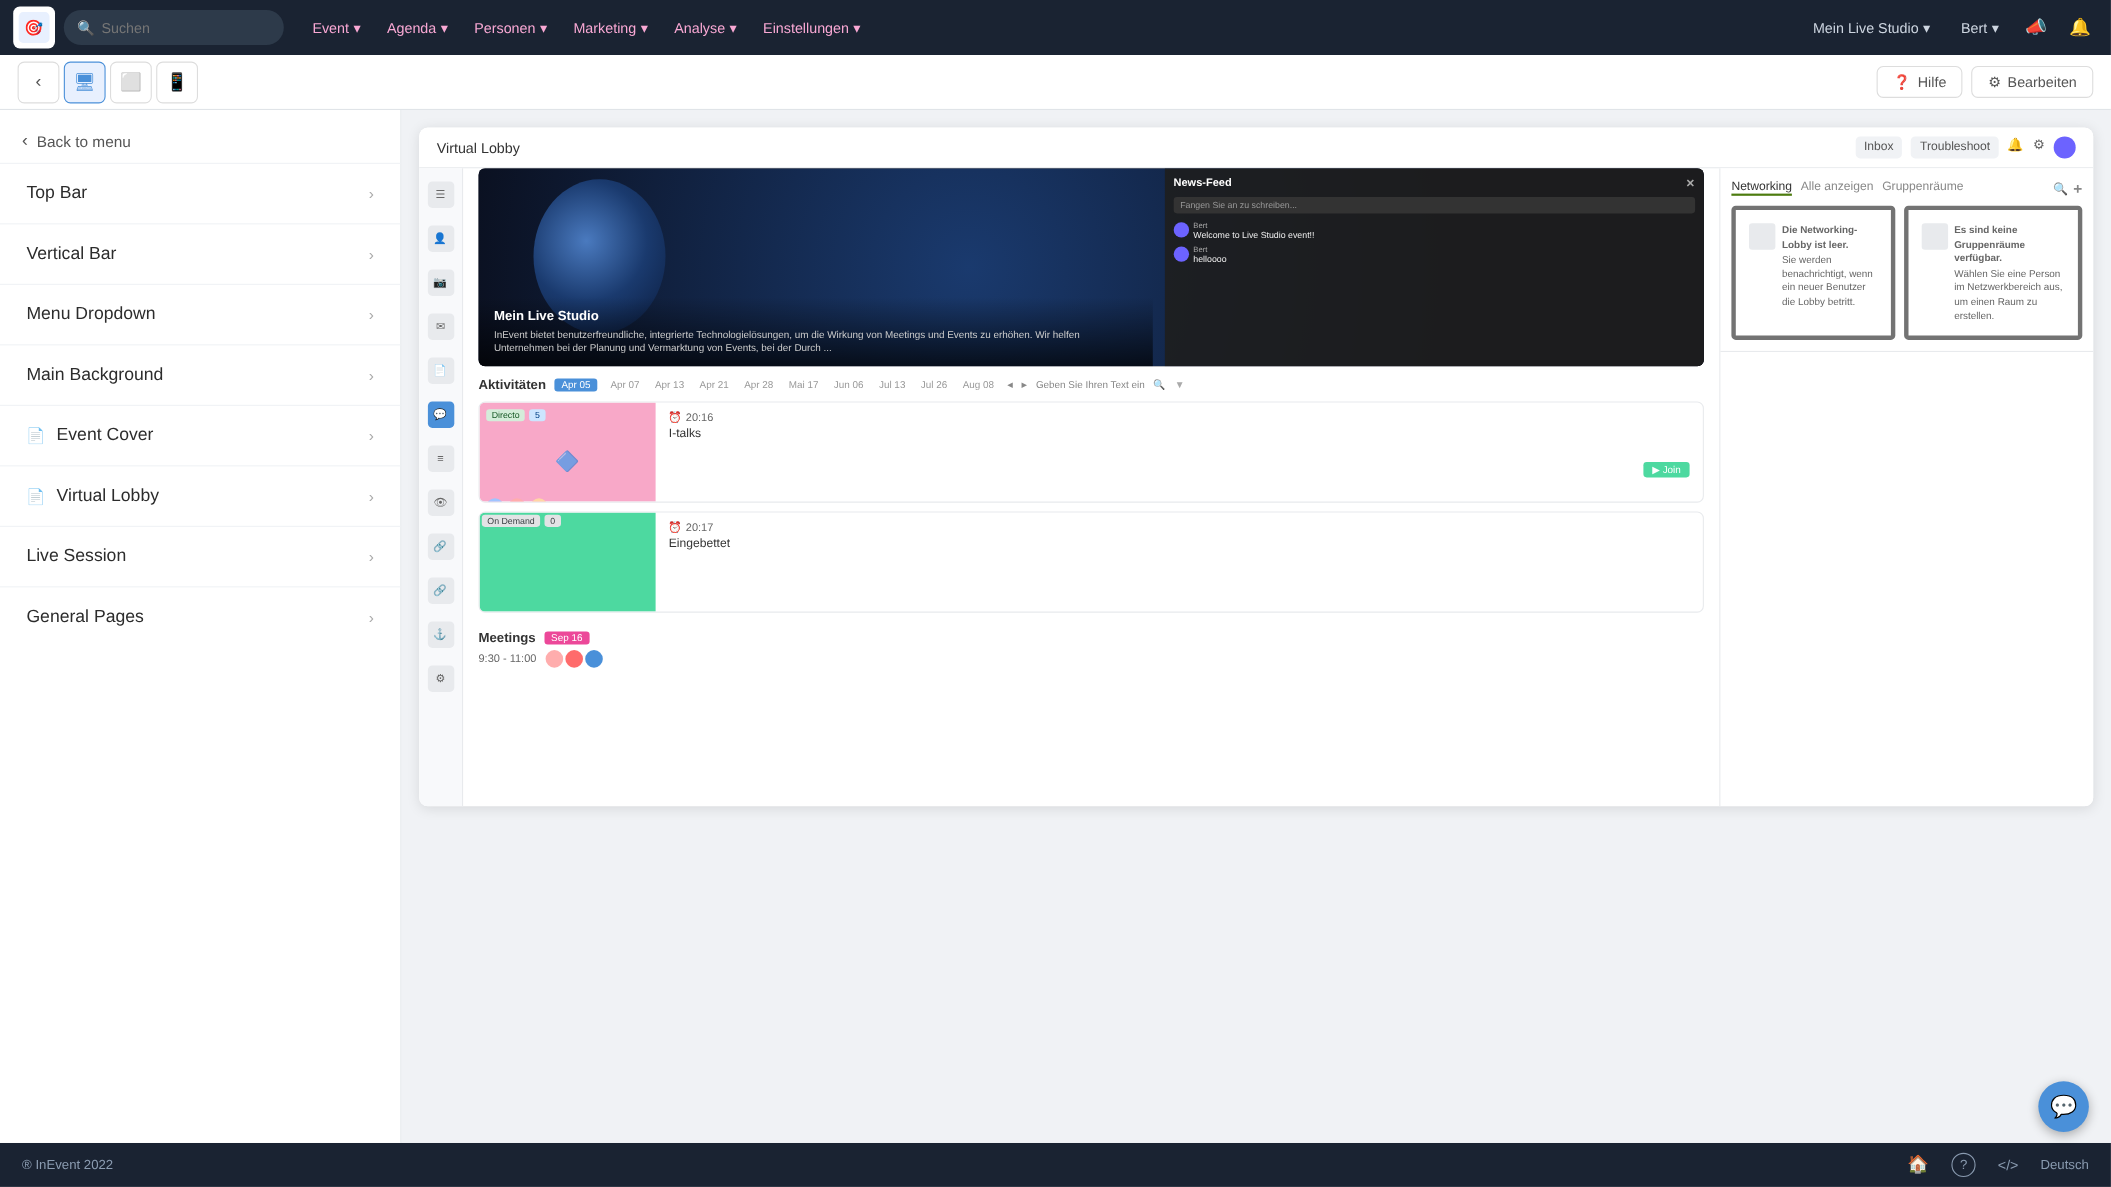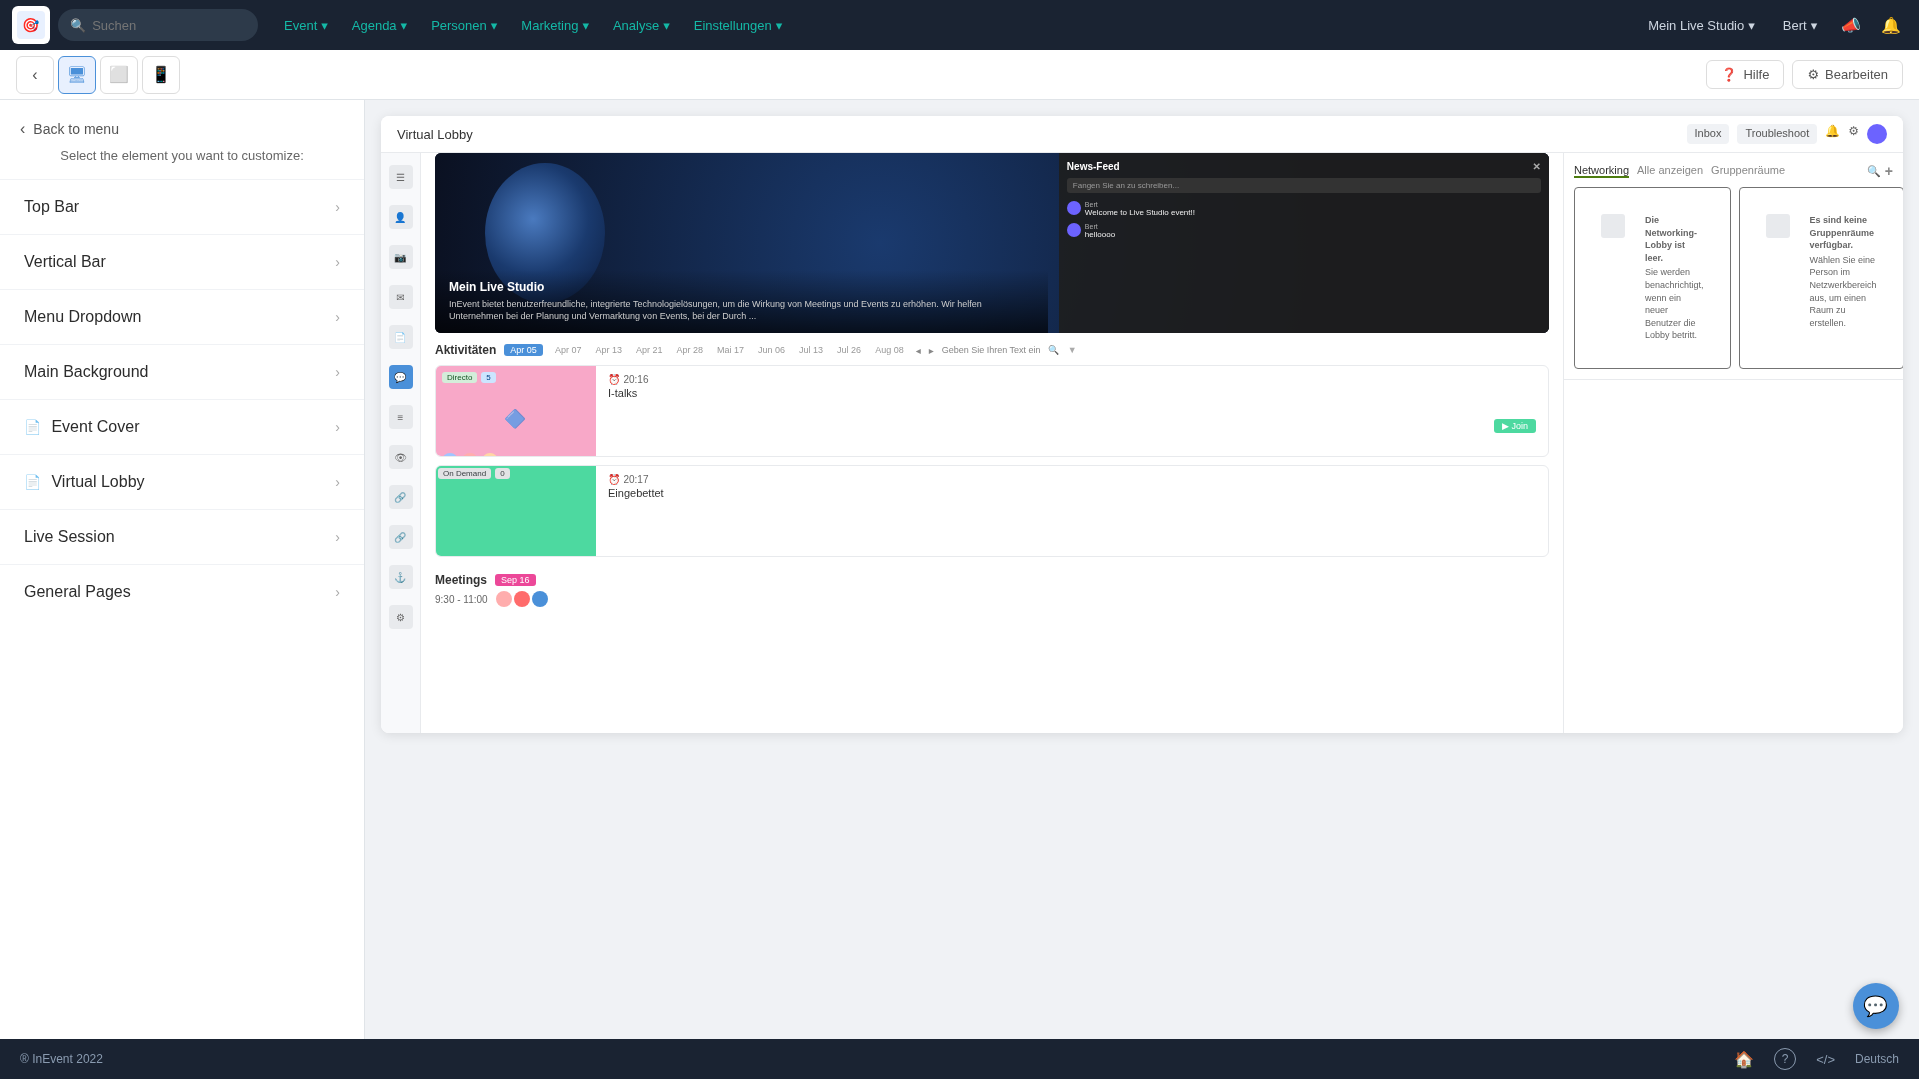--- a/index.html
+++ b/index.html
@@ -44,21 +44,21 @@
       color: #aaa;
       font-size: 13px;
       width: 100%;
     }
     .nav-links {
       display: flex;
       gap: 4px;
       margin-left: 8px;
     }
     .nav-link {
-      color: #14b8a6;
+      color: #f9a8d4;
       font-size: 13px;
       padding: 6px 10px;
       border-radius: 4px;
       cursor: pointer;
       display: flex; align-items: center; gap: 4px;
     }
     .nav-right {
       margin-left: auto;
       display: flex;
       align-items: center;
@@ -325,21 +325,21 @@
     
     .pv-networking {
       padding: 10px;
       border-bottom: 1px solid #e8eaed;
     }
     .pv-net-header { display: flex; align-items: center; justify-content: space-between; margin-bottom: 8px; }
     .pv-net-sub { font-size: 11px; color: #888; }
     .pv-net-tabs { display: flex; gap: 8px; }
     .pv-net-tab { font-size: 11px; color: #888; cursor: pointer; }
     .pv-net-tab.active { color: #333; font-weight: 500; border-bottom: 2px solid #4d7c0f; }
-    .pv-net-box { border: 1px solid #737373; border-radius: 4px; padding: 26px; display: flex; gap: 20px; align-items: flex-start; }
+    .pv-net-box { border: 4px solid #737373; border-radius: 4px; padding: 12px; display: flex; gap: 6px; align-items: flex-start; }
     .pv-net-icon { width: 24px; height: 24px; background: #e8eaed; border-radius: 3px; flex-shrink: 0; }
     .pv-net-text { font-size: 9px; color: #666; line-height: 1.4; }
 
     
     .page-footer {
       background: #1a2332;
       height: 40px;
       display: flex;
       align-items: center;
       padding: 0 20px;
@@ -434,21 +434,20 @@
   </div>
 </div>
 
 <div class="main-layout">
 
   <div class="sidebar">
     <div class="back-btn">
       <span class="arrow">‹</span>
       <span>Back to menu</span>
     </div>
-    <div class="sidebar-subtitle">Select the element you want to customize:</div>
     <div class="sidebar-menu">
       <div class="sidebar-item">
         <span>Top Bar</span>
         <span class="chevron">›</span>
       </div>
       <div class="sidebar-item">
         <span>Vertical Bar</span>
         <span class="chevron">›</span>
       </div>
       <div class="sidebar-item">

